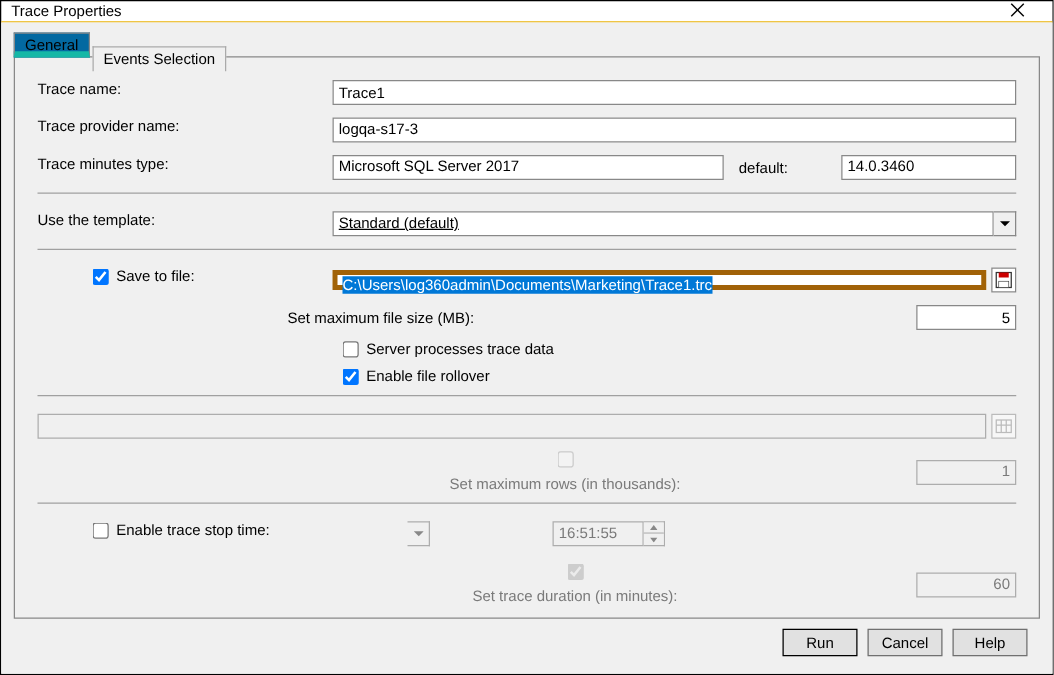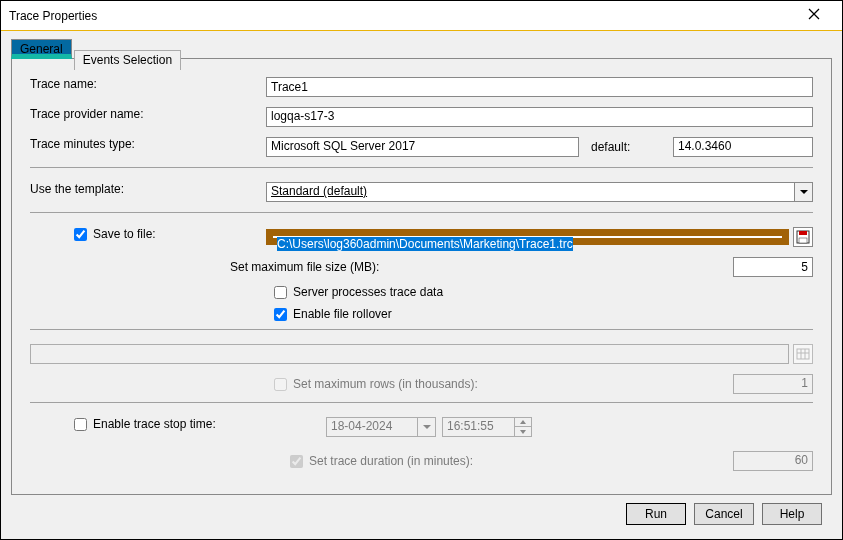--- a/index.html
+++ b/index.html
@@ -23,23 +23,23 @@
   .input.disabled { background: #f0f0f0; color: #7a7a7a; border: 1px solid #adadad; }
   .input.right { text-align: right; }
   .input.small { width: 80px; }
   .sep { border: 0; border-top: 1px solid #a0a0a0; margin: 8px 0 14px 0; }
   .combo { position: relative; display: flex; }
   .combo .input { flex: 1; text-decoration: underline; }
   .combo-btn { width: 18px; height: 20px; border: 1px solid #888; border-left: none; background: #f0f0f0; display: flex; align-items: center; justify-content: center; }
   .combo-btn svg { width: 8px; height: 8px; }
   .chk { display: flex; align-items: center; gap: 6px; padding-left: 44px; }
   .chk input[type=checkbox] { width: 13px; height: 13px; margin: 0; }
-  .chk.disabled { color: #7a7a7a; }
+  .chk.disabled { color: #7a7a7a; flex-direction: column; }
   .file-row { display: flex; align-items: center; gap: 4px; }
-  .file-path { flex: 1; height: 16px; border: 7px solid #a16207; background: #fff; color: #fff; padding: 1px 4px; }
+  .file-path { flex: 1; height: 16px; border: 4px solid #a16207; background: #fff; color: #fff; padding: 1px 4px; }
   .file-path span { background: #0078d7; }
   .open-btn { width: 20px; height: 20px; border: 1px solid #888; background: #fff; display: flex; align-items: center; justify-content: center; }
   .open-btn svg { width: 14px; height: 14px; }
   .subrow { display: flex; align-items: center; margin-top: 8px; }
   .subrow .left { width: 400px; }
   .subrow .right { margin-left: auto; }
   .ver-row { display: flex; align-items: center; gap: 12px; }
   .ver-row .type-input { flex: 1; }
   .ver-row .ver-label { width: 70px; }
   .ver-row .ver-input { width: 140px; }
@@ -183,21 +183,20 @@
 
       <hr class="sep">
 
       <div class="row">
         <div class="label-col chk">
           <input type="checkbox" style="">
           <span>Enable trace stop time:</span>
         </div>
         <div class="field-col" style="display:flex; padding-left:60px;">
           <div class="date-combo">
-            <div class="input disabled" style="flex:1">18-04-2024</div>
             <div class="combo-btn" style="border-color:#adadad">
               <svg viewBox="0 0 8 8">
                   <polygon points="0,2 8,2 4,6" fill="#888"></polygon>
                 </svg>
             </div>
           </div>
           <div class="time-combo">
             <div class="input disabled" style="flex:1">16:51:55</div>
             <div class="spin-btns">
               <div class="spin-up">

